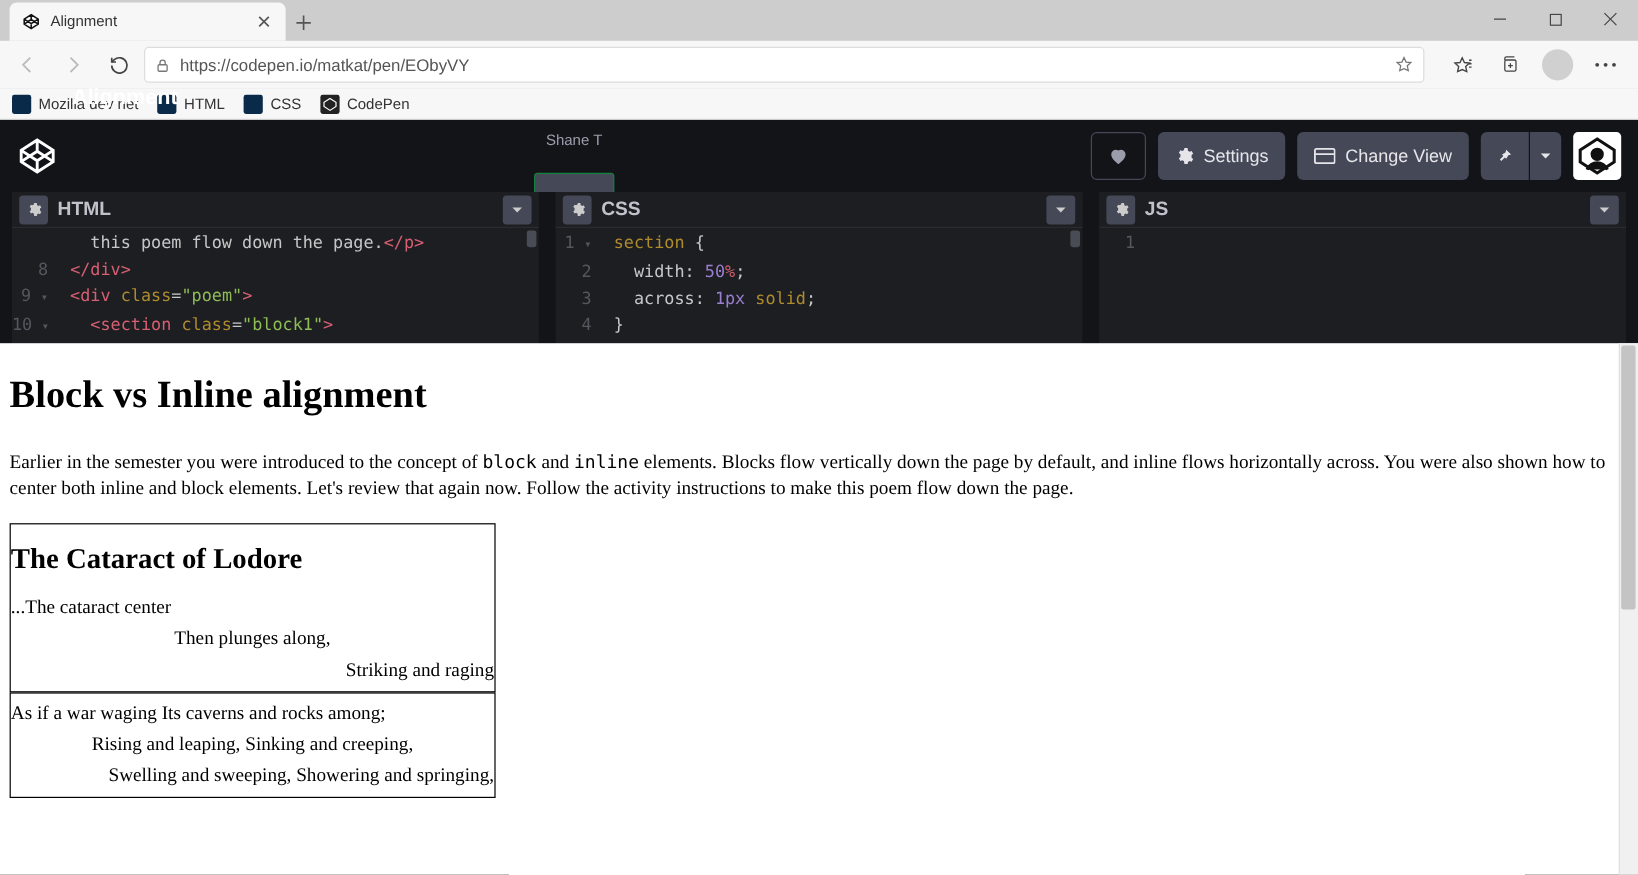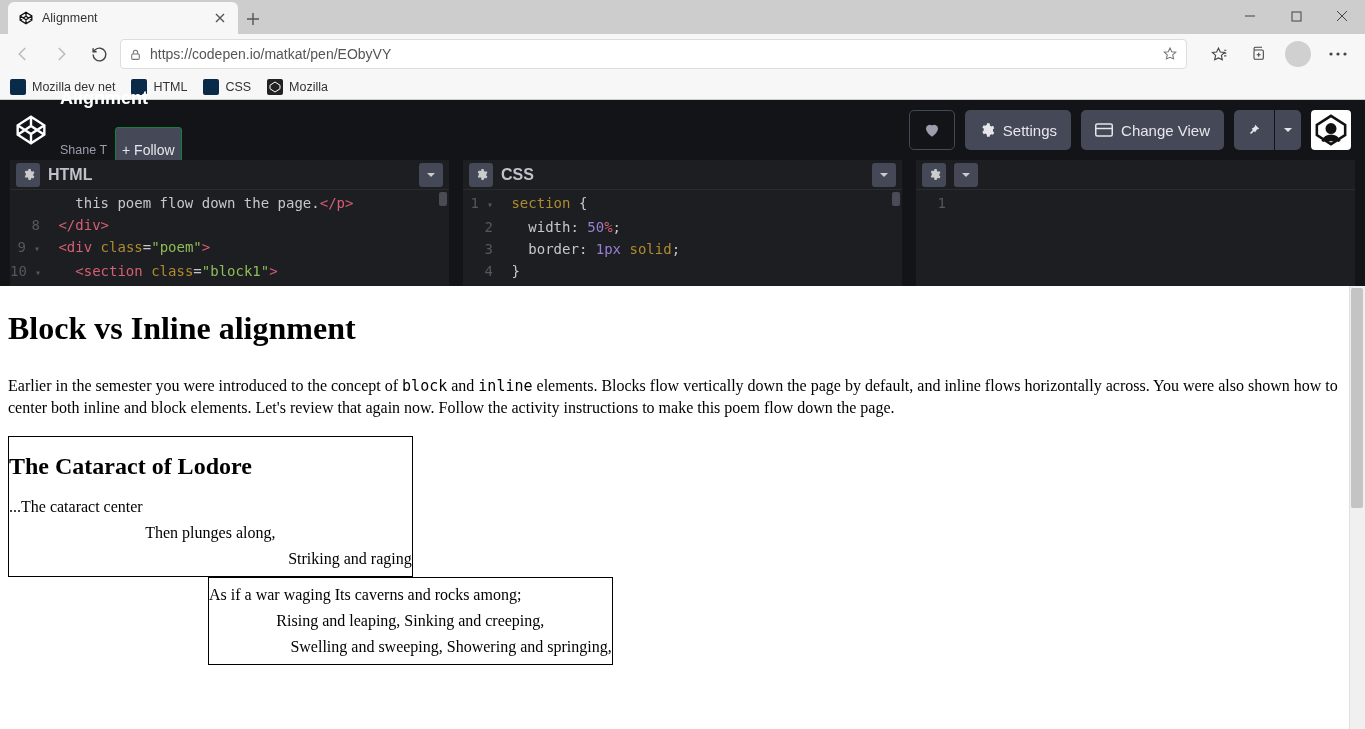--- a/index.html
+++ b/index.html
@@ -123,21 +123,21 @@
     padding:0 14px;
     gap:12px;
   }
   .cp-logo {
     width:34px;height:34px;display:flex;align-items:center;justify-content:center;
   }
   .cp-title-block { flex:1; }
   .cp-title {
     color:#fff;font-weight:700;font-size:18px;
   }
-  .cp-meta { display:flex;align-items:center;gap:8px;margin-top:18px;}
+  .cp-meta { display:flex;align-items:center;gap:20px;margin-top:18px;flex-direction:column;}
   .cp-author { color:#9b9dad;font-size:12.5px;}
   .cp-follow {
     background:#444857;color:#e6e6ea;font-size:14px;
     padding:14px 6px;border-radius:3px;border:1px solid #15803d;
   }
   .cp-actions { display:flex;gap:10px;align-items:center;}
   .cp-btn {
     background:#444857;color:#e6e6ea;
     height:40px;padding:0 14px;
     border-radius:5px;
@@ -228,21 +228,21 @@
     font-size:32px;font-weight:700;margin-bottom:28px;
   }
   .preview-p { font-size:16px;line-height:1.35;margin-bottom:18px;}
   .preview-p code { font-family:'Consolas',monospace;font-size:15px;}
   .poem { }
   .poem section {
     width:30%;
     border:1px solid #000;
   }
   .poem .block1 { }
-  .poem .block2 { margin-left:200px; }
+  .poem .block2 { }
   .poem h2 { font-size:24px;font-weight:700;padding:16px 0 10px 0;}
   .poem p { margin:8px 0;}
   .poem .l1 { text-align:left;}
   .poem .l2 { text-align:center;}
   .poem .l3 { text-align:right;}
 
   .vscroll {
     position:absolute;right:0;top:0;width:16px;height:100%;
     background:#f0f0f0;border-left:1px solid #e0e0e0;
   }
@@ -364,21 +364,21 @@
     <div class="bk-item">
         <div class="bk-icon"></div>
         <span>CSS</span>
       </div>
     <div class="bk-item">
         <div class="bk-icon cp">
           <svg width="12" height="12" viewBox="0 0 24 24" fill="none" stroke="#fff" stroke-width="2">
             <path d="M12 2 22 8.5v7L12 22 2 15.5v-7L12 2z"></path>
           </svg>
         </div>
-        <span>Mozilla</span>
+        <span>CodePen</span>
       </div>
   </div>
 </div>
 
 <div class="codepen-area">
 
   <div class="cp-header">
     <div class="cp-logo">
       <svg width="32" height="32" viewBox="0 0 24 24" fill="none" stroke="#fff" stroke-width="1.8">
           <path d="M12 2 22 8.5v7L12 22 2 15.5v-7L12 2zM2 8.5 12 15l10-6.5M2 15.5 12 9l10 6.5M12 2v7M12 15v7"></path>
@@ -468,32 +468,33 @@
         <div class="pane-chev">
             <svg width="10" height="10" viewBox="0 0 10 10" fill="#ccc">
               <path d="M1 3l4 4 4-4z"></path>
             </svg>
           </div>
       </div>
       <div class="code-body">
         <div class="mini-scroll"></div>
         <div class="code-line"><span class="gutter"><span>1</span><span class="fold"> ▾</span></span><span class="tok-kw"> </span><span class="tok-kw">section</span><span class="tok-punct"> </span><span class="tok-punct">{</span></div>
         <div class="code-line"><span class="gutter">2</span><span class="tok-prop">   </span><span class="tok-prop">width</span><span class="tok-punct">: </span><span class="tok-num">50</span><span class="tok-unit">%</span><span class="tok-punct">;</span></div>
-        <div class="code-line"><span class="gutter">3</span><span class="tok-prop">   </span><span class="tok-prop">border</span><span class="tok-punct">: </span><span class="tok-num">1px</span><span class="tok-kw"> </span><span class="tok-kw">solid</span><span class="tok-punct">;</span></div>
+        <div class="code-line"><span class="gutter">3</span><span class="tok-prop">   </span><span class="tok-prop">across</span><span class="tok-punct">: </span><span class="tok-num">1px</span><span class="tok-kw"> </span><span class="tok-kw">solid</span><span class="tok-punct">;</span></div>
         <div class="code-line"><span class="gutter">4</span><span class="tok-punct"> </span><span class="tok-punct">}</span></div>
       </div>
     </div>
 
     <div class="editor-pane">
       <div class="pane-head">
         <div class="pane-gear">
             <svg width="13" height="13" viewBox="0 0 24 24" fill="#ccc">
               <path d="M12 8a4 4 0 1 0 0 8 4 4 0 0 0 0-8zm9 4c0-.4 0-.8-.1-1.2l2.1-1.6-2-3.5-2.5 1a7 7 0 0 0-2-1.2L16 2h-4l-.5 2.5a7 7 0 0 0-2 1.2l-2.5-1-2 3.5 2.1 1.6A7 7 0 0 0 7 12c0 .4 0 .8.1 1.2L5 14.8l2 3.5 2.5-1c.6.5 1.3.9 2 1.2L12 22h4l.5-2.5c.7-.3 1.4-.7 2-1.2l2.5 1 2-3.5-2.1-1.6c.1-.4.1-.8.1-1.2z"></path>
             </svg>
           </div>
+        <div class="pane-title">JS</div>
         <div class="pane-chev">
             <svg width="10" height="10" viewBox="0 0 10 10" fill="#ccc">
               <path d="M1 3l4 4 4-4z"></path>
             </svg>
           </div>
       </div>
       <div class="code-body">
         <div class="code-line"><span class="gutter">1</span></div>
       </div>
     </div>

